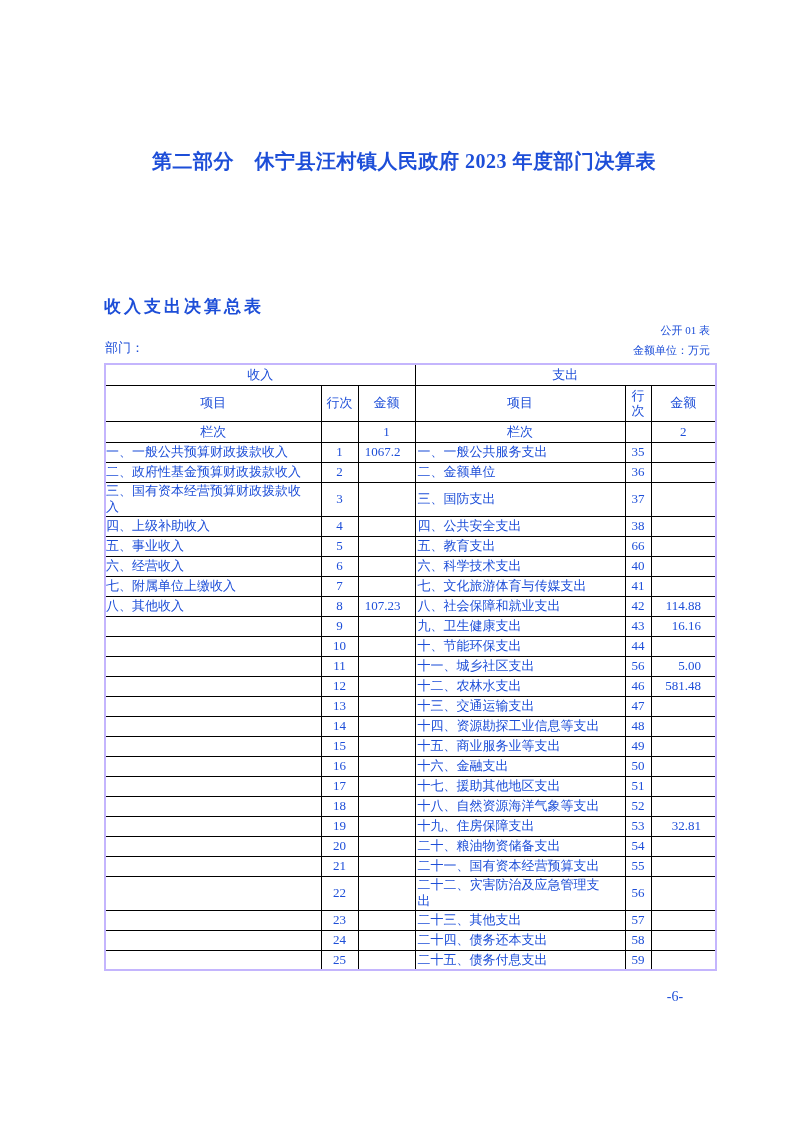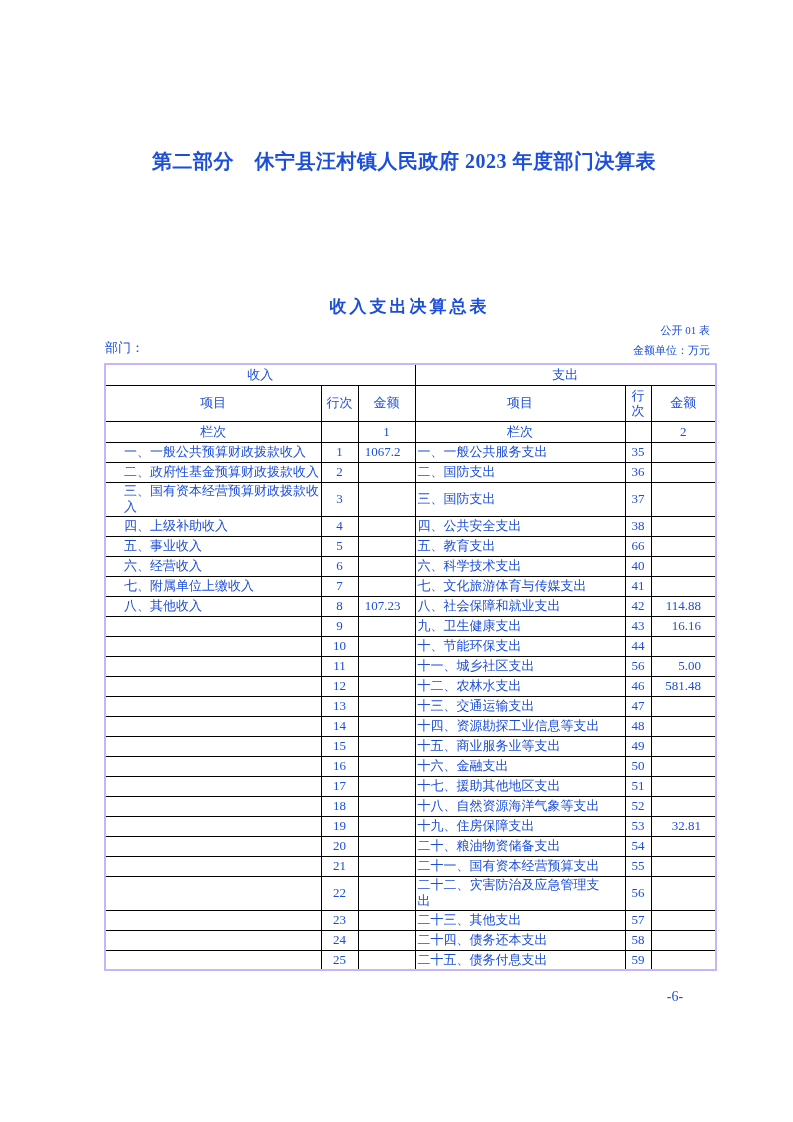--- a/index.html
+++ b/index.html
@@ -13,42 +13,42 @@
     overflow:hidden;
   }
   .sheet { position:absolute; left:104px; top:0; width:611px; height:1122px; }
   .part-title {
     position:absolute; top:148px; left:-40px; width:680px;
     text-align:center; font-size:20px; font-weight:bold; letter-spacing:0.5px;
     white-space:nowrap;
   }
   .table-title {
     position:absolute; top:295px; left:0; width:100%;
-    text-align:center; font-size:17px; font-weight:bold; letter-spacing:3px;
+    text-align:left; font-size:17px; font-weight:bold; letter-spacing:3px;
   }
   .table-code { position:absolute; top:323px; right:5px; font-size:11px; }
   .dept-label { position:absolute; top:339px; left:1px; font-size:13px; }
   .unit-label { position:absolute; top:343px; right:5px; font-size:11px; }
 
   table.fin {
     position:absolute; top:363px; left:0;
     width:611px;
     border-collapse:collapse; table-layout:fixed;
     font-size:13px;
     border:2px solid #c4b5fd;
   }
   table.fin td { border:1px solid #000; padding:0; overflow:hidden; vertical-align:middle; }
   tr.hdr1 { height:21px; }
   tr.hdr2 { height:36px; }
   tr.hdr3 { height:21px;padding-left:48px; }
   tr.row  { height:20px; }
   tr.row.tall { height:34px; }
   .c { text-align:center; }
   .td-item { text-align:left; }
-  .inner-l { width:204px; padding-left:18px; line-height:16px; word-break:break-all; }
+  .inner-l { width:204px; padding-left:0; line-height:16px; word-break:break-all; }
   .inner-r { width:190px; padding-left:2px; line-height:16px; word-break:break-all; }
   .td-rowno { text-align:center; }
   .td-amt { text-align:right; }
   .td-amt .amt-inner { padding-right:14px; white-space:nowrap; }
   .vert { width:15px; margin:0 auto; line-height:15px; text-align:center; word-break:break-all; }
   .page-no {
     position:absolute; top:989px; left:551px; width:40px;
     text-align:center; font-size:14px;
   }
 </style>
@@ -116,21 +116,21 @@
   </tr>
           <tr class="row">
     <td class="td-item">
               <div class="inner-l">二、政府性基金预算财政拨款收入</div>
             </td>
     <td class="td-rowno">2</td>
     <td class="td-amt">
               <div class="amt-inner"></div>
             </td>
     <td class="td-item">
-              <div class="inner-r">二、国防支出</div>
+              <div class="inner-r">二、金额单位</div>
             </td>
     <td class="td-rowno">36</td>
     <td class="td-amt">
               <div class="amt-inner"></div>
             </td>
   </tr>
           <tr class="row tall">
     <td class="td-item">
               <div class="inner-l">三、国有资本经营预算财政拨款收入</div>
             </td>

